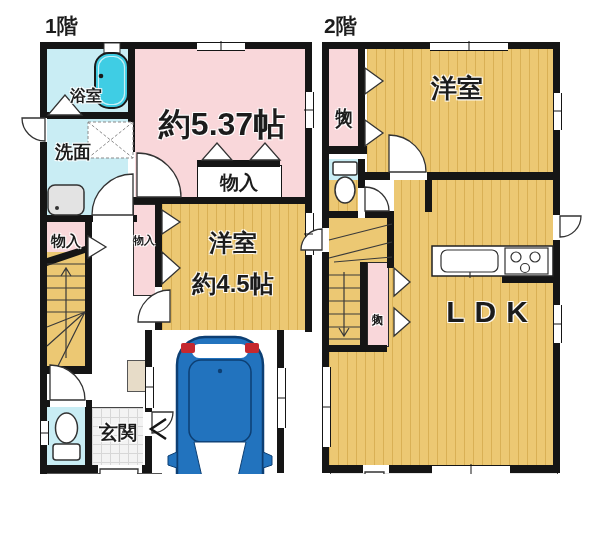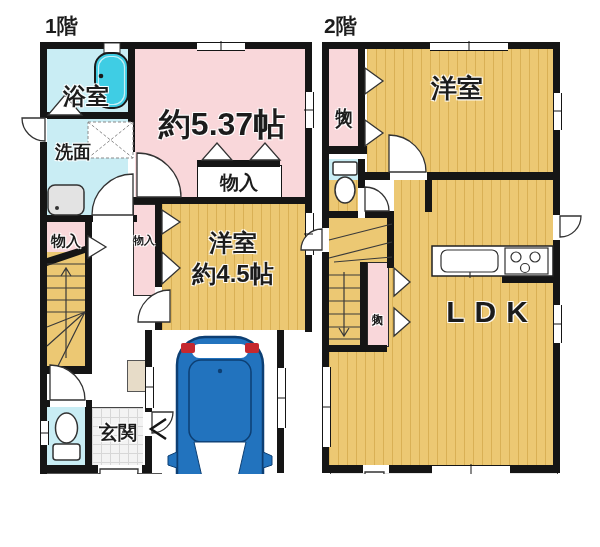--- a/index.html
+++ b/index.html
@@ -221,28 +221,28 @@
       <rect x="189" y="360" width="62" height="82" rx="12" fill="#2273be" stroke="#0d3f73" stroke-width="1.5"></rect>
       <circle cx="220" cy="371" r="2.2" fill="#0d3f73"></circle>
       <path d="M194,442 L246,442 L238,477 L202,477 Z" fill="#fff" stroke="#0d3f73" stroke-width="1"></path>
       <path d="M177,452 l-9,4 l0,9 l9,3 Z" fill="#2273be" stroke="#0d3f73" stroke-width="1"></path>
       <path d="M263,452 l9,4 l0,9 l-9,3 Z" fill="#2273be" stroke="#0d3f73" stroke-width="1"></path>
       <rect x="196" y="483" width="48" height="14" rx="7" fill="#fff" stroke="#0d3f73" stroke-width="1"></rect>
     </g>
   </svg>
 
   <div class="lbl title" style="left:45px;top:26px">1階</div>
-  <div class="lbl" style="left:86px;top:96px;font-size:23px">浴室</div>
+  <div class="lbl" style="left:86px;top:96px;font-size:16px">浴室</div>
   <div class="lbl" style="left:222px;top:125px;font-size:32px">約5.37帖</div>
   <div class="lbl" style="left:73px;top:152px;font-size:18px">洗面</div>
   <div class="lbl" style="left:239px;top:183px;font-size:19px">物入</div>
   <div class="lbl" style="left:66px;top:241px;font-size:15px">物入</div>
   <div class="lbl" style="left:144px;top:240px;font-size:11px">物入</div>
   <div class="lbl" style="left:233px;top:243px;font-size:24px">洋室</div>
-  <div class="lbl" style="left:233px;top:274px;font-size:24px">約4.5帖</div>
+  <div class="lbl" style="left:233px;top:284px;font-size:24px">約4.5帖</div>
   <div class="lbl" style="left:118px;top:433px;font-size:19px">玄関</div>
 
   <div class="lbl title" style="left:324px;top:26px">2階</div>
   <div class="lbl vert" style="left:344px;top:97px;font-size:17px">物入</div>
   <div class="lbl" style="left:457px;top:88px;font-size:26px">洋室</div>
   <div class="lbl vert" style="left:377px;top:305px;font-size:11px;letter-spacing:1px">物入</div>
   <div class="lbl" style="left:492px;top:312px;font-size:30px;letter-spacing:10px">LDK</div>
 
 </div>
 

